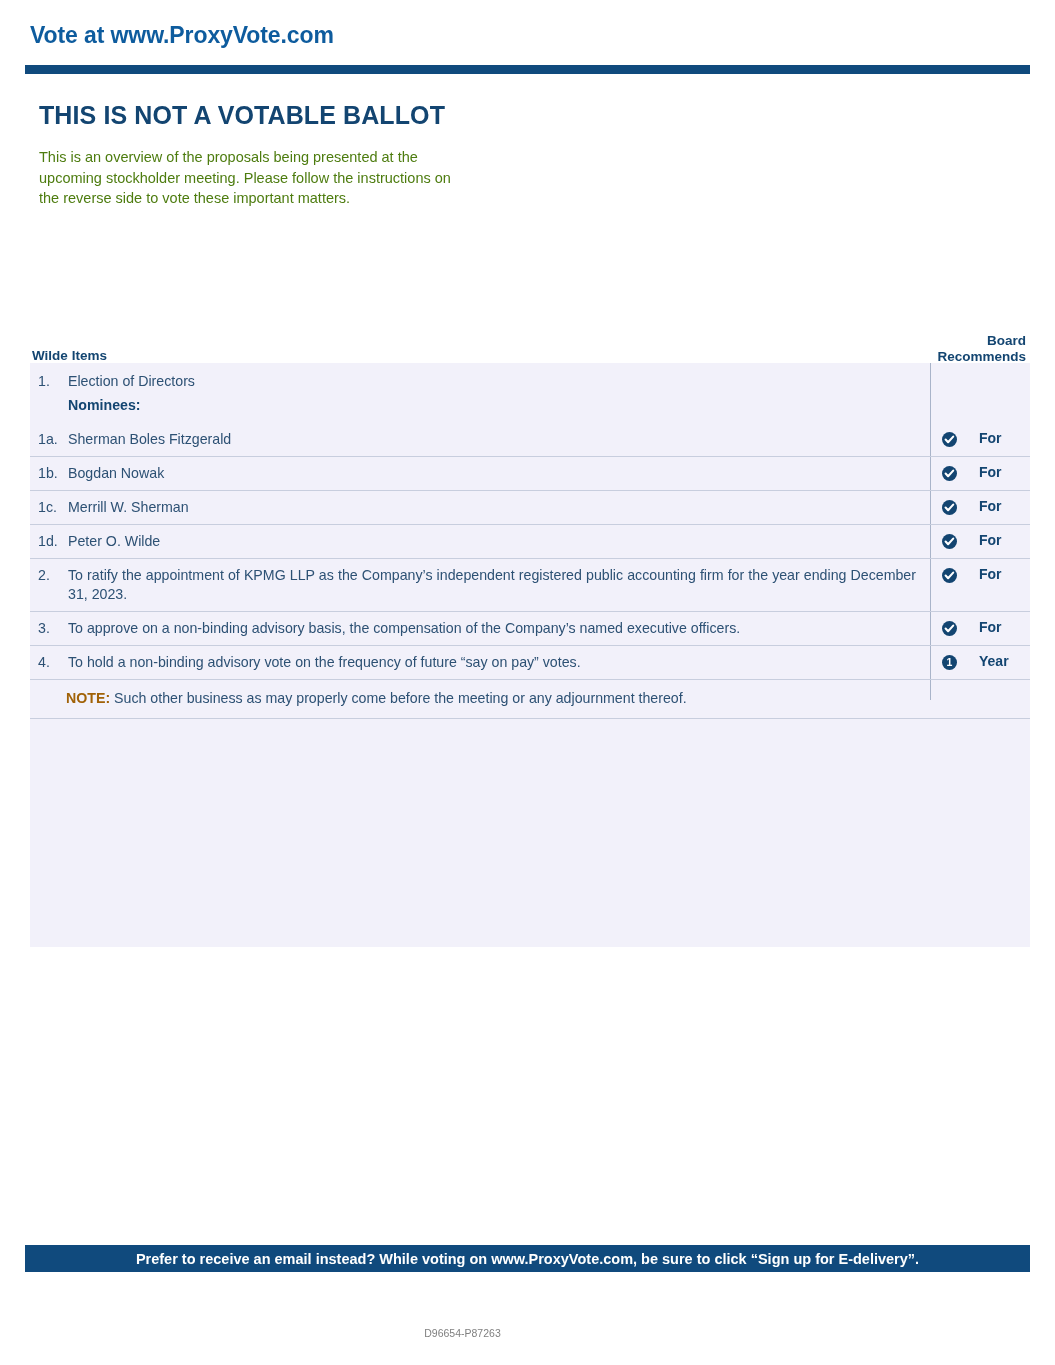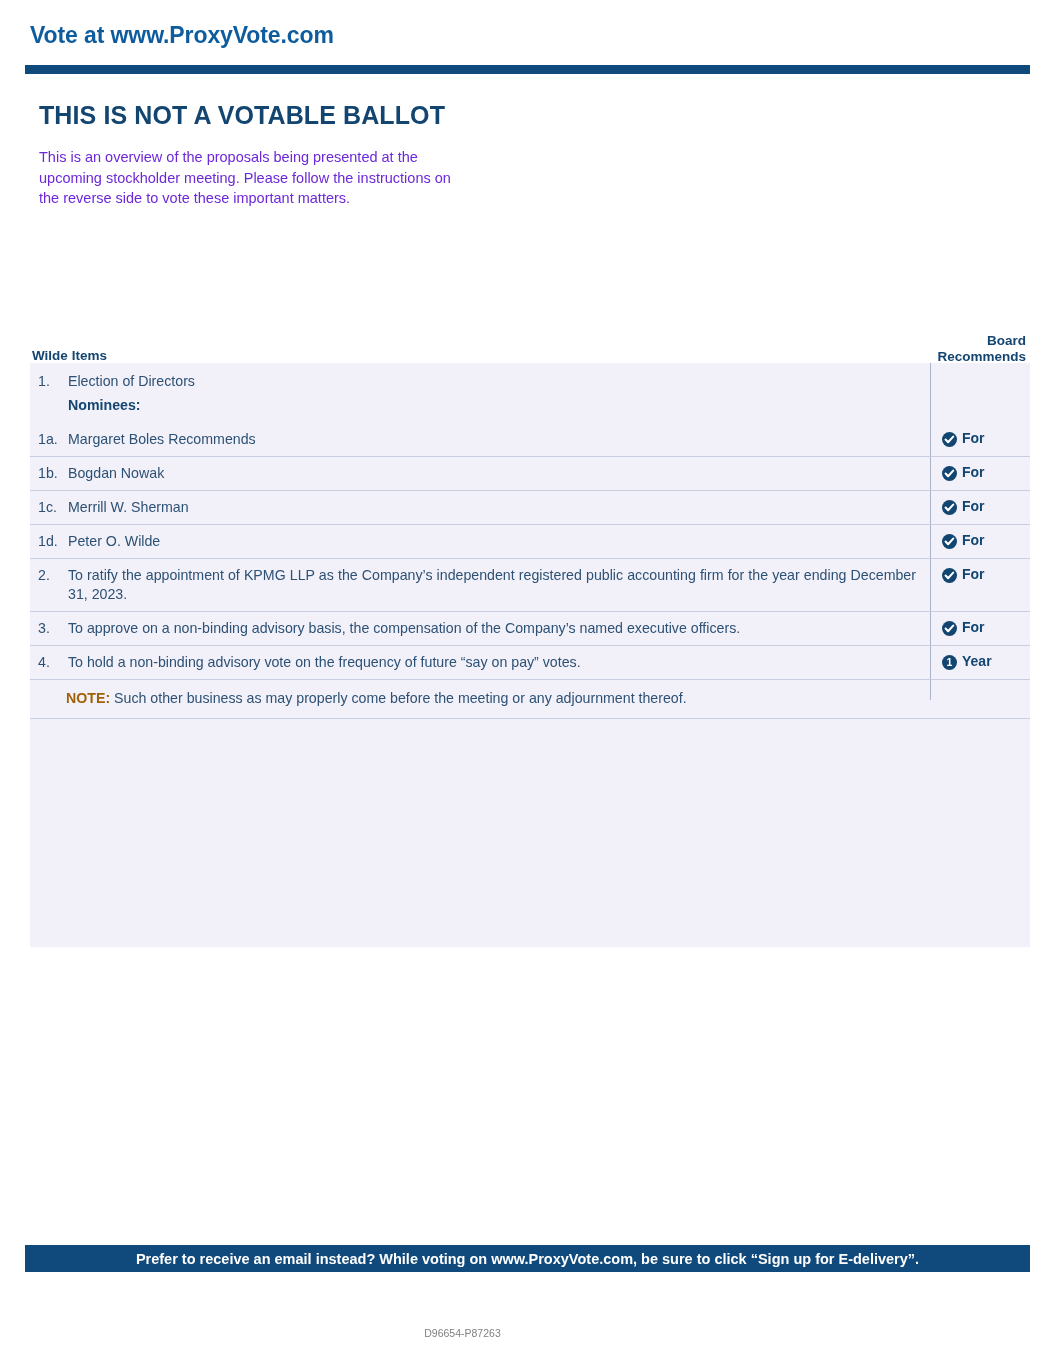--- a/index.html
+++ b/index.html
@@ -54,21 +54,21 @@
     font-size: 25px;
     font-weight: bold;
     color: #134571;
     letter-spacing: 0.1px;
     margin: 0;
   }
   .intro {
     margin-top: 17px;
     font-size: 14.5px;
     line-height: 20.5px;
-    color: #6d28d9;
+    color: #4d7c0f;
     max-width: 500px;
   }
   .intro div { white-space: nowrap; }
 
   
   .table-wrap {
     position: absolute;
     left: 30px;
     top: 325px;
     width: 1000px;
@@ -139,21 +139,21 @@
   }
   .vrow .txt { flex: 1 1 auto; }
   .vrow .txt.justify { text-align: justify; }
 
   .vrow .cell-rec {
     box-sizing: border-box;
     flex: 1 1 auto;
     padding: 7px 6px 7px 12px;
     display: flex;
     align-items: flex-start;
-    gap: 5px;
+    gap: 22px;
     font-size: 14px;
     font-weight: bold;
     color: #134571;
   }
 
   
   .row-election .cell-item { padding-top: 9px; padding-bottom: 3px; }
   .row-nominees .cell-item {
     padding-top: 2px;
     padding-bottom: 8px;
@@ -268,21 +268,21 @@
         <div class="cell-item">
           <span class="num"></span>
           <span class="txt">Nominees:</span>
         </div>
         <div class="cell-rec"></div>
       </div>
 
       <div class="vrow">
         <div class="cell-item">
           <span class="num">1a.</span>
-          <span class="txt">Margaret Boles Recommends</span>
+          <span class="txt">Sherman Boles Fitzgerald</span>
         </div>
         <div class="cell-rec">
           <span class="badge">
             <svg width="15" height="15" viewBox="0 0 15 15">
                 <path d="M3.6 7.6 L6.1 10.2 L11.2 4.6" stroke="#ffffff" stroke-width="2.1" fill="none" stroke-linecap="round" stroke-linejoin="round"></path>
               </svg>
           </span>
           <span>For</span>
         </div>
       </div>

